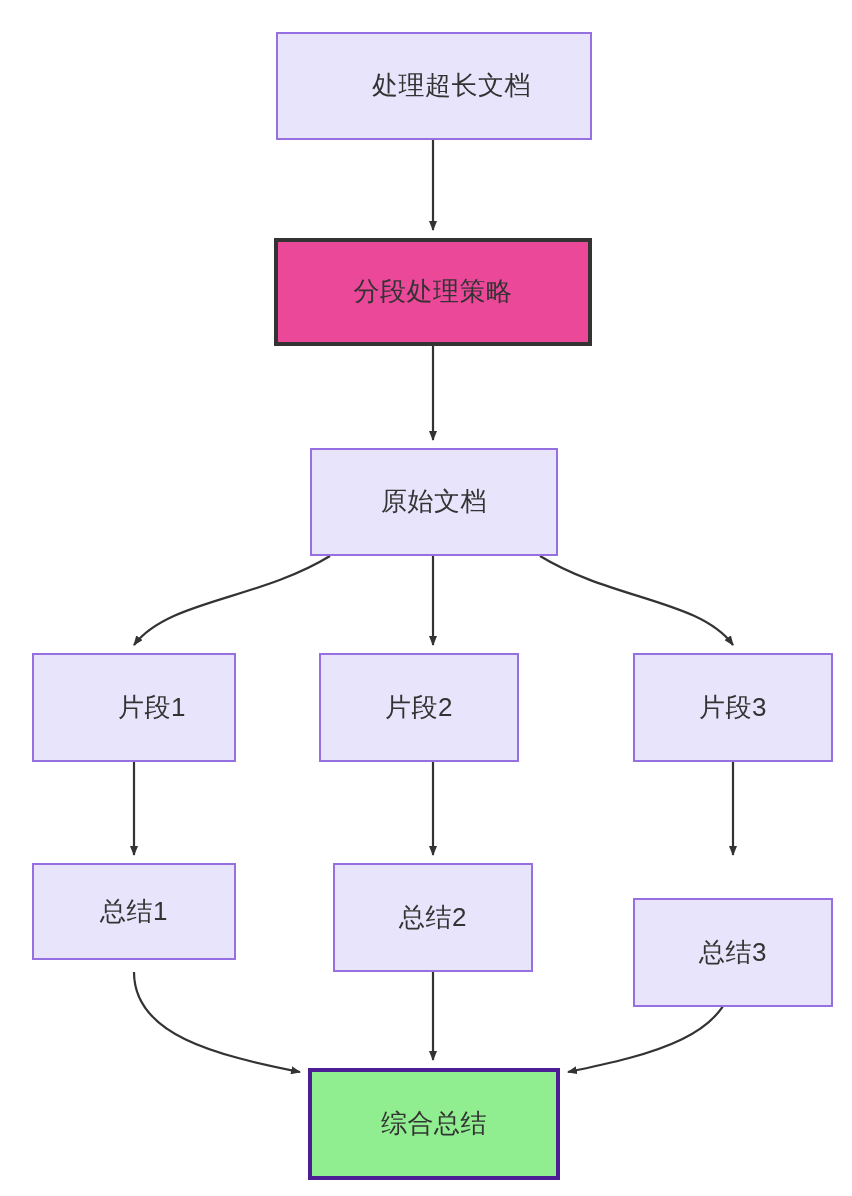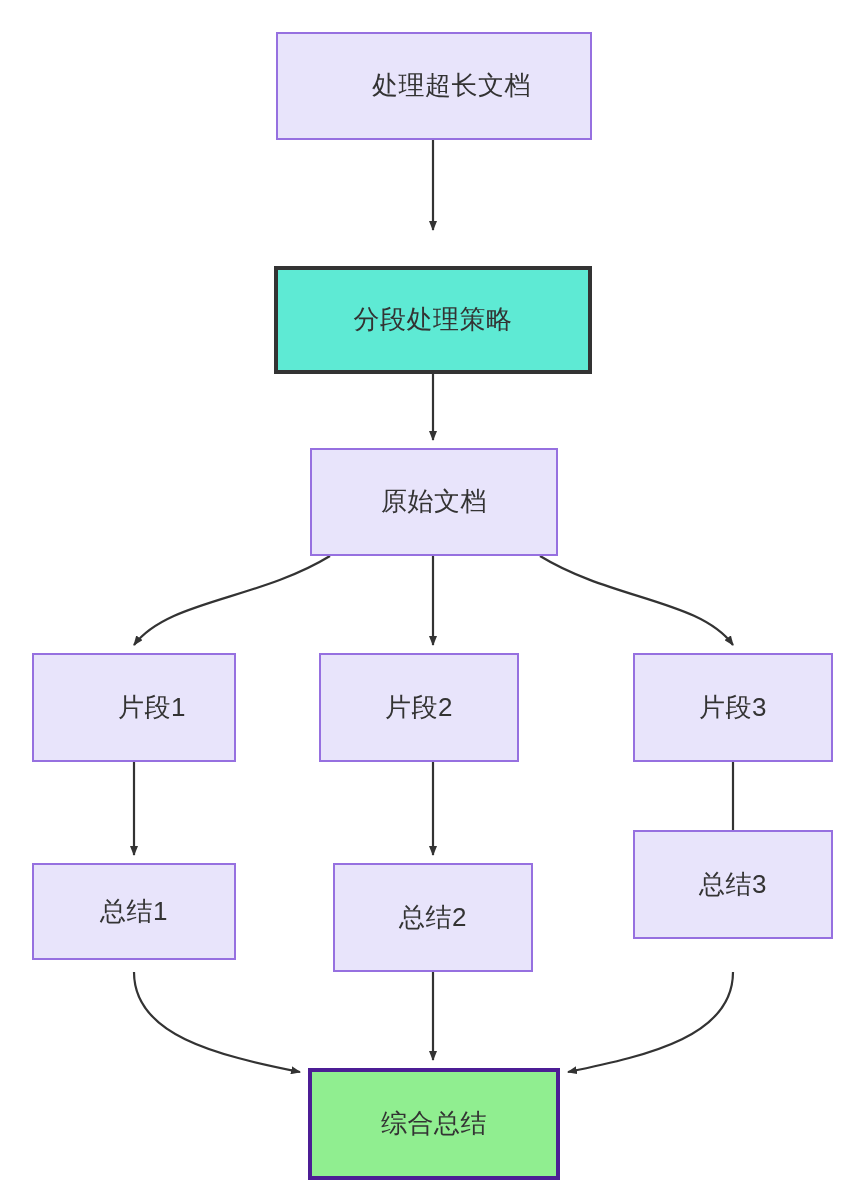--- a/index.html
+++ b/index.html
@@ -41,23 +41,22 @@
     font-size: 26px;
     line-height: 1.2;
     letter-spacing: 0.5px;
     white-space: nowrap;
   }
   .node.plain {
     background: #e8e4fb;
     border: 2px solid #9670e0;
   }
   .node.highlight {
-    background: #5eead4;
+    background: #ec4899;
     border: 4px solid #333333;
-    margin-top: 28px;
   }
   .node.terminal {
     background: #90ee90;
     border: 4px solid #4c1d95;
   }
   .node-label {
     display: block;
   }
 </style>
 </head>
@@ -111,21 +110,21 @@
   </div>
 
   <div class="node plain" style="left: 32px; top: 863px; width: 204px; height: 97px;">
     <span class="node-label">总结1</span>
   </div>
 
   <div class="node plain" style="left: 333px; top: 863px; width: 200px; height: 109px;">
     <span class="node-label">总结2</span>
   </div>
 
-  <div class="node plain" style="left: 633px; top: 830px; width: 200px; height: 109px;">
+  <div class="node plain" style="left: 633px; top: 898px; width: 200px; height: 109px;">
     <span class="node-label">总结3</span>
   </div>
 
   <div class="node terminal" style="left: 308px; top: 1068px; width: 252px; height: 112px;">
     <span class="node-label">综合总结</span>
   </div>
 
 </div>
 
 </body></html>

